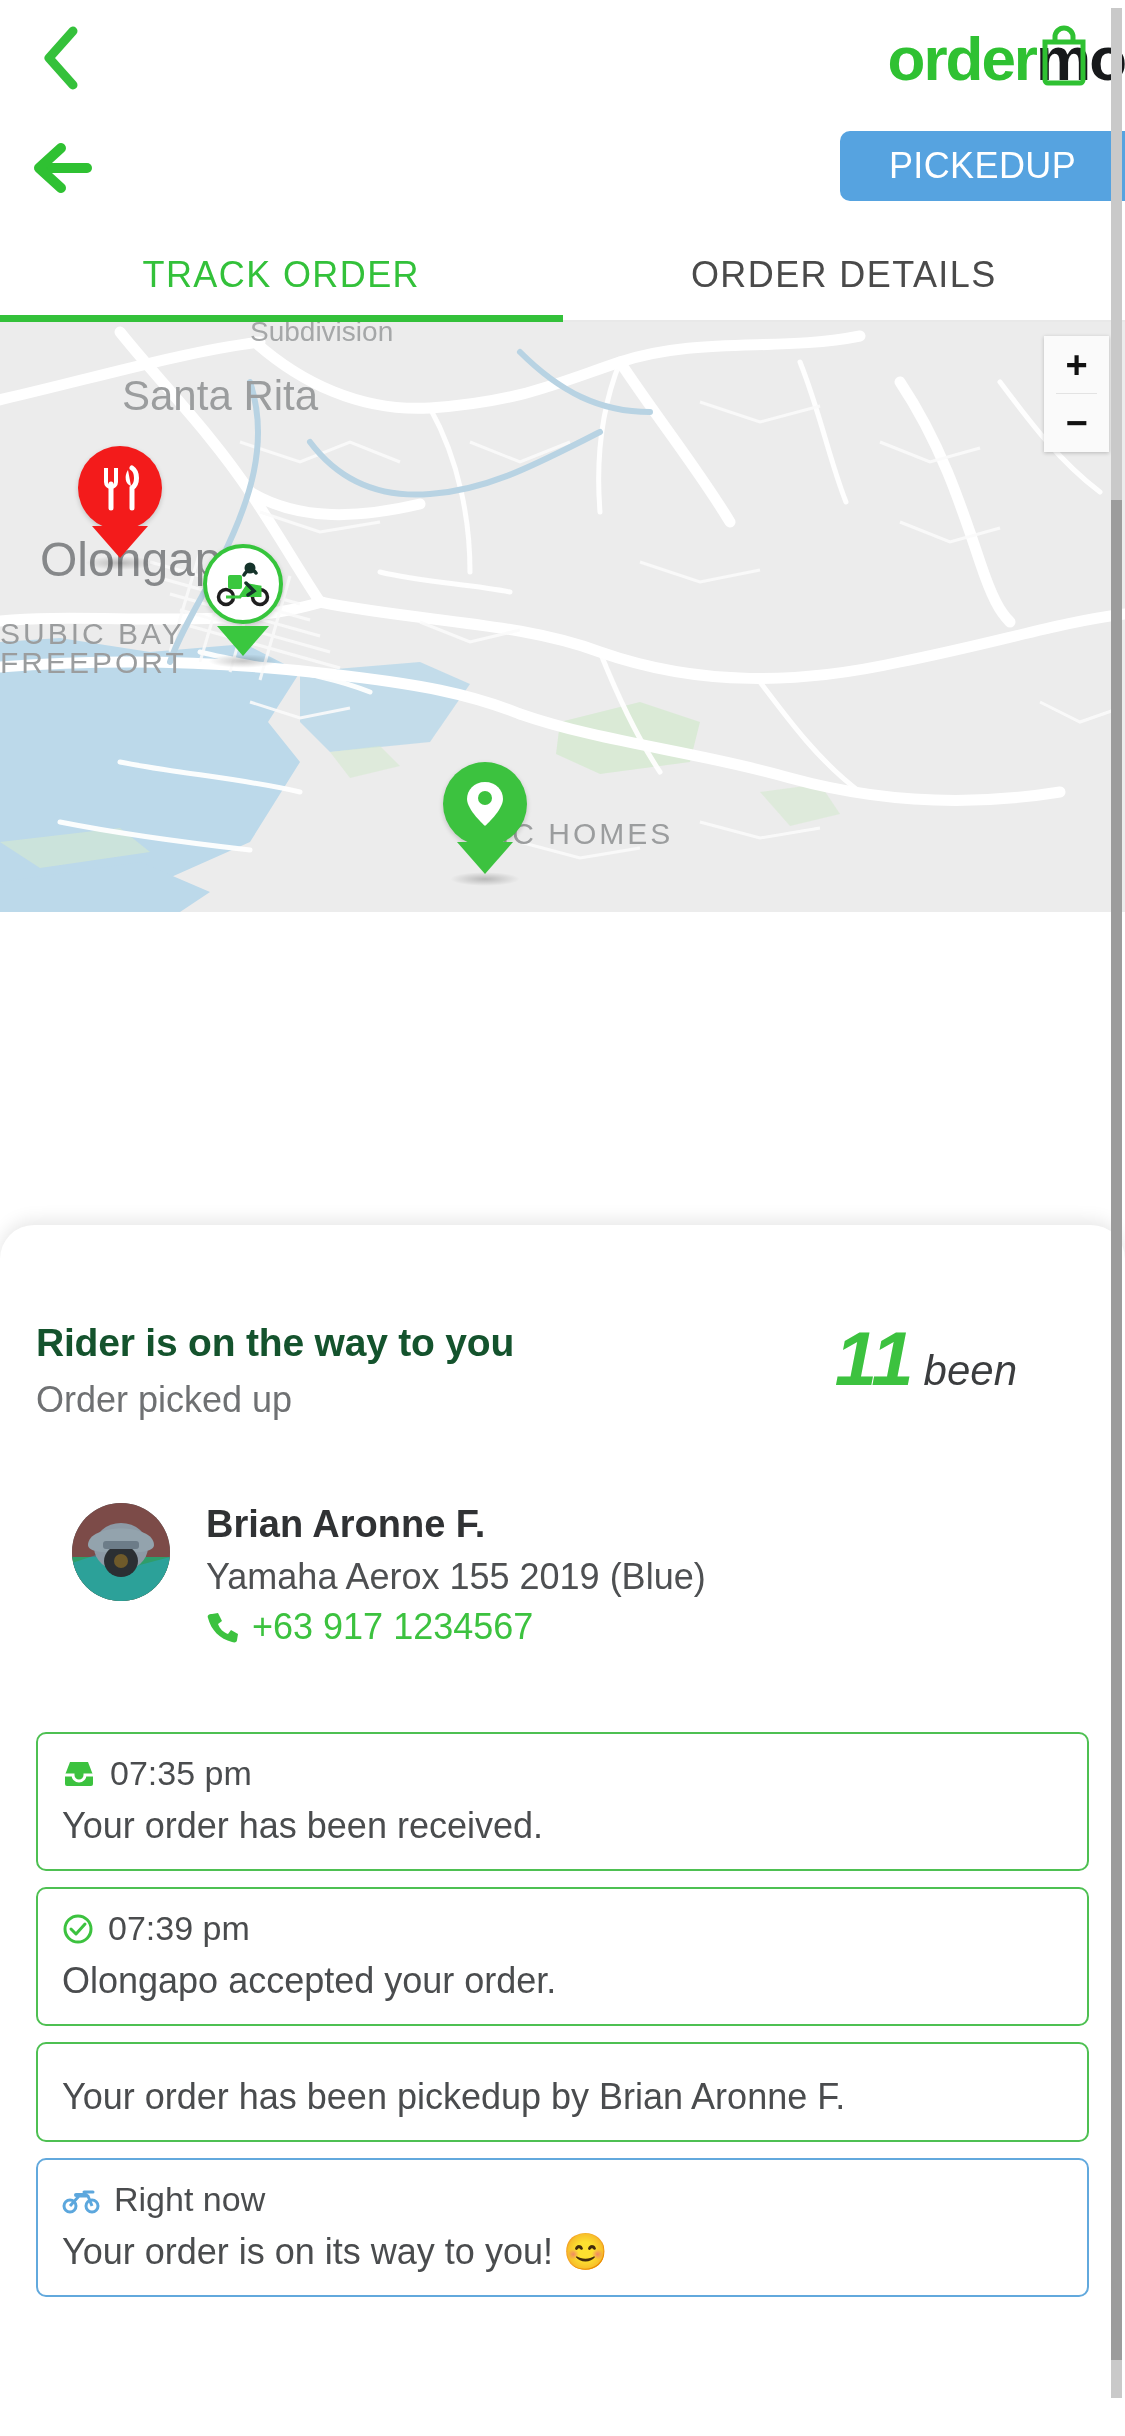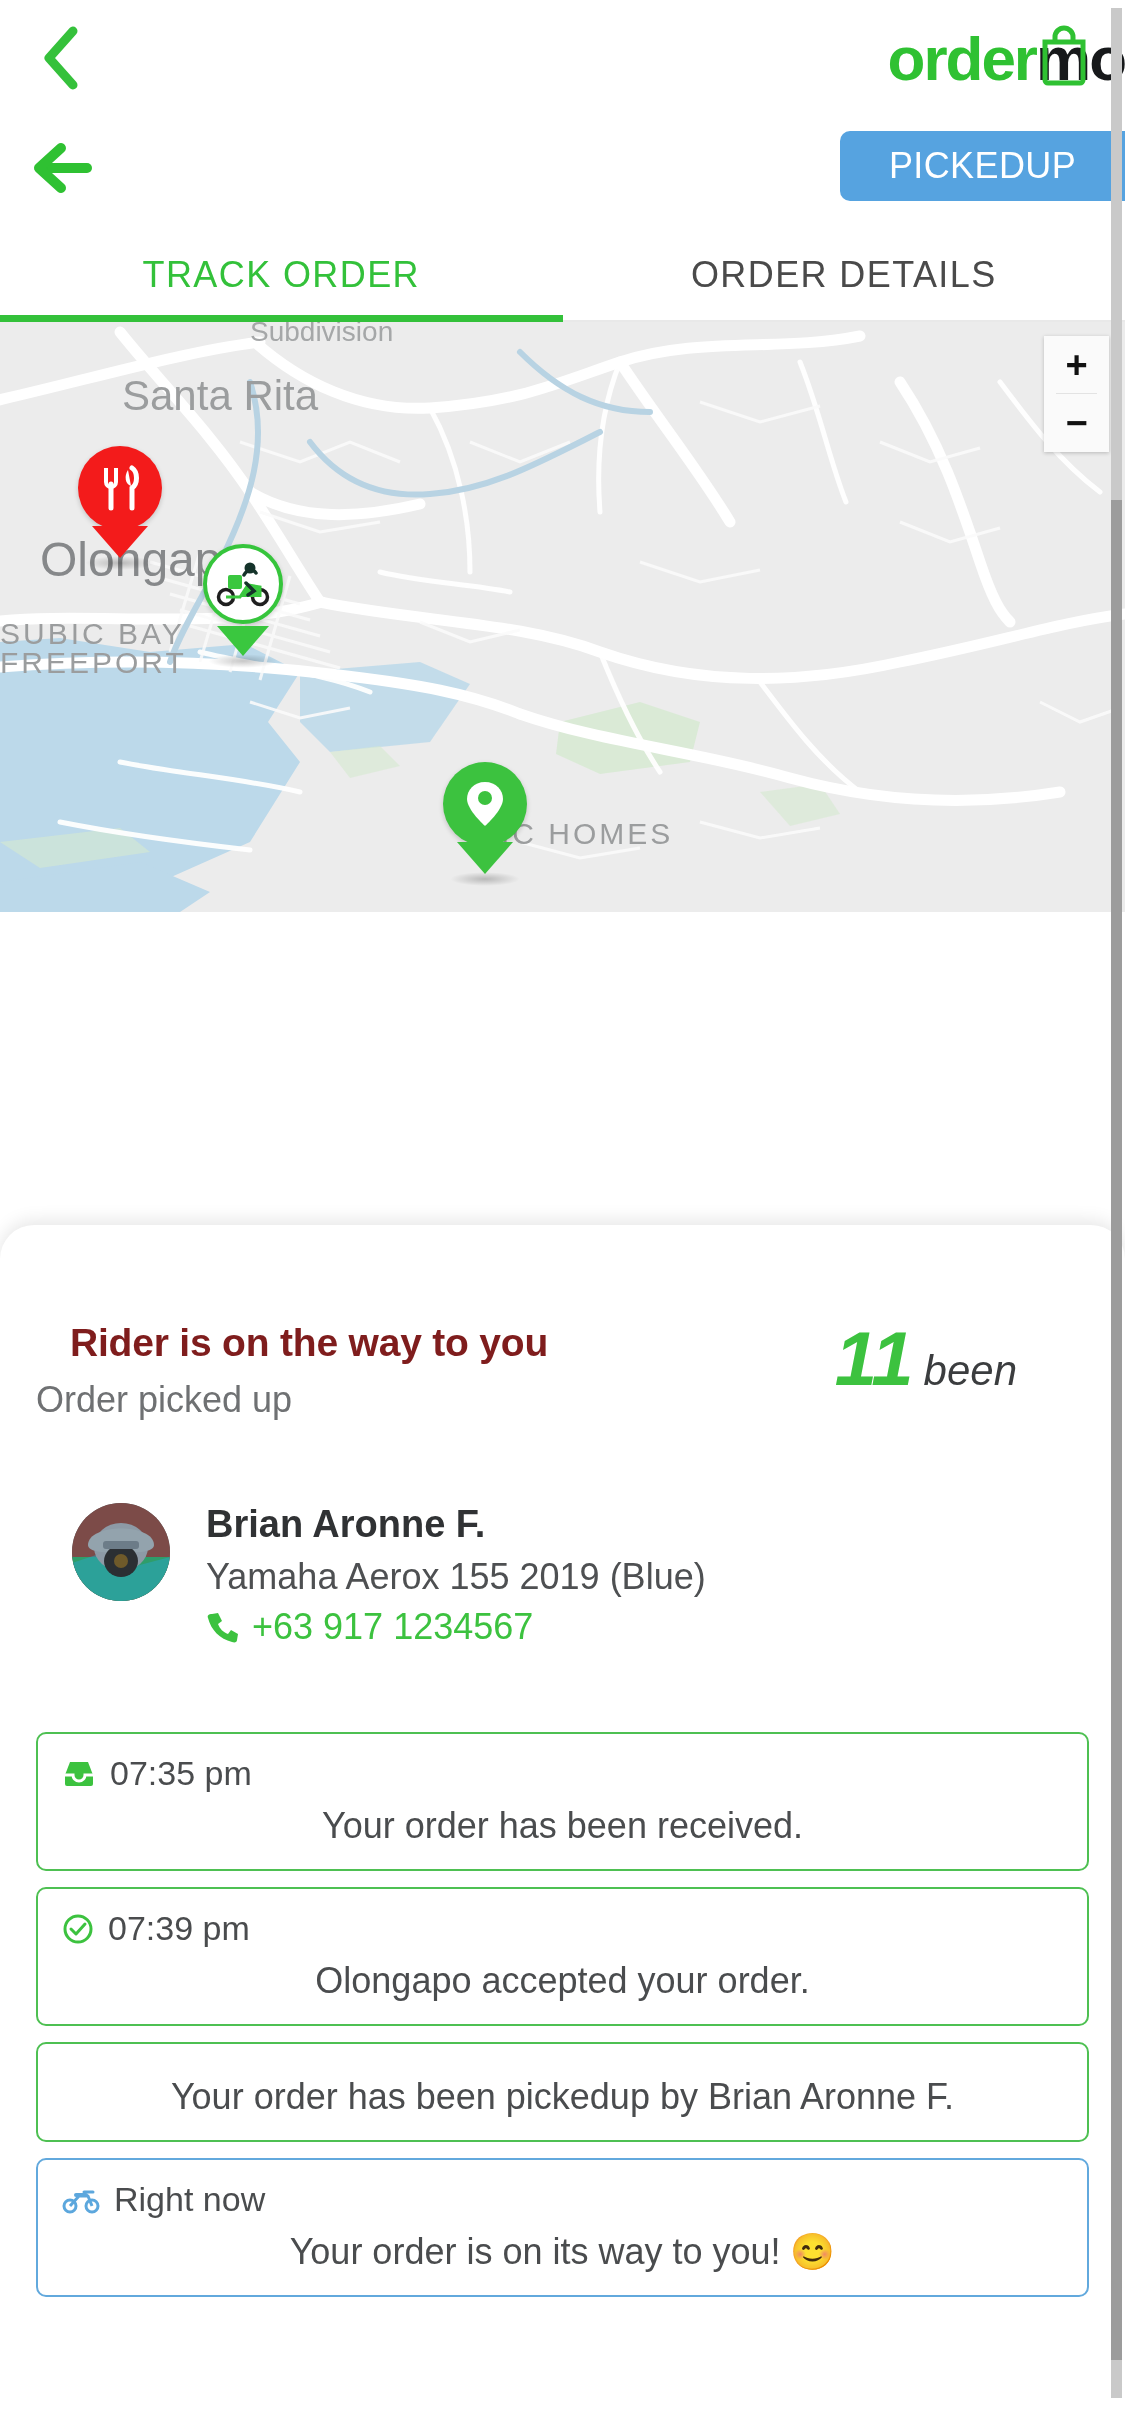--- a/index.html
+++ b/index.html
@@ -170,21 +170,21 @@
     background:#fff;
     border-radius: 34px 34px 0 0;
     box-shadow: 0 -4px 18px rgba(0,0,0,.10);
     padding: 0 36px;
   }
   .eta-row {
     display:flex; align-items:flex-start; justify-content:space-between;
     padding-top: 96px;
   }
   .eta-left .eta-title {
-    font-size:39px; font-weight:700; color:#7f1d1d; letter-spacing:-.2px;margin-left:34px;
+    font-size:39px; font-weight:700; color:#14532d; letter-spacing:-.2px;
   }
   .eta-left .eta-sub {
     font-size:36px; color:#6f7173; margin-top:14px;
   }
   .eta-right { display:flex; align-items:baseline; padding-right:72px;font-style:italic;}
   .eta-num { font-size:76px; font-weight:700; color:#3cc23f; line-height:1;}
   .eta-unit{ font-size:42px; color:#3b3d3f; margin-left:10px;}
 
   .rider-row {
     display:flex; align-items:flex-start;
@@ -209,21 +209,21 @@
     padding: 20px 24px 22px 24px;
     margin-bottom: 16px;
     background:#fff;
   }
   .tl-card.blue { border-color:#62a9dd; }
   .tl-time {
     display:flex; align-items:center;
     font-size:34px; color:#4a4c4e;
   }
   .tl-time .tl-ico { margin-right:14px; display:inline-flex; align-items:center;}
-  .tl-text { font-size:36px; color:#4a4c4e; margin-top:12px;text-align:center;}
+  .tl-text { font-size:36px; color:#4a4c4e; margin-top:12px;}
 
   
   .scrollbar {
     position:absolute; right:0; top:0; width:14px; height:2436px;
     background: rgba(0,0,0,0.0);
   }
   .scroll-track {
     position:absolute; right:3px; top:8px; width:11px; height:2390px;
     background:#c9c9c9; border-radius:0;
   }

